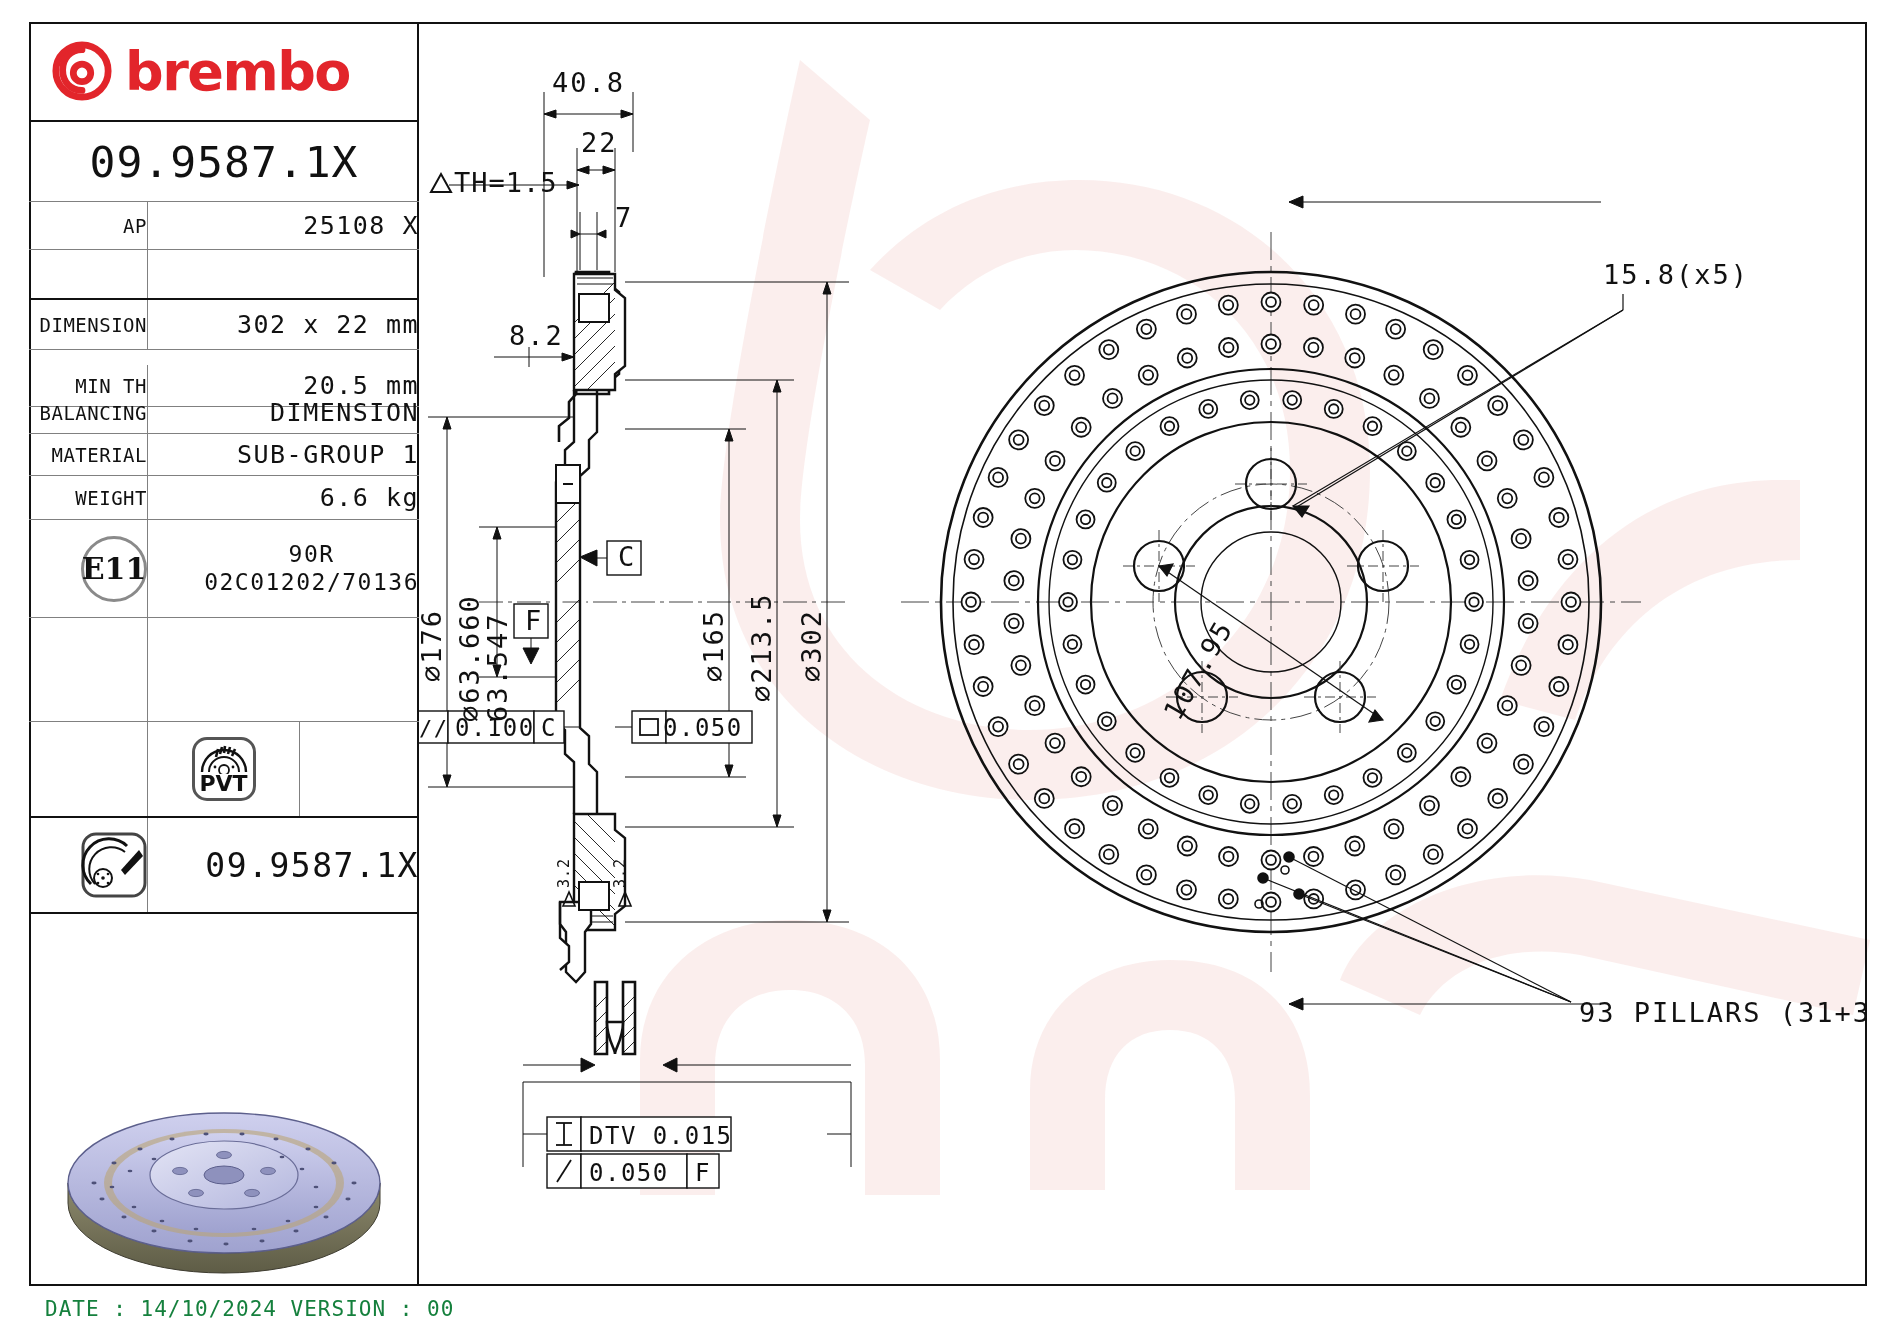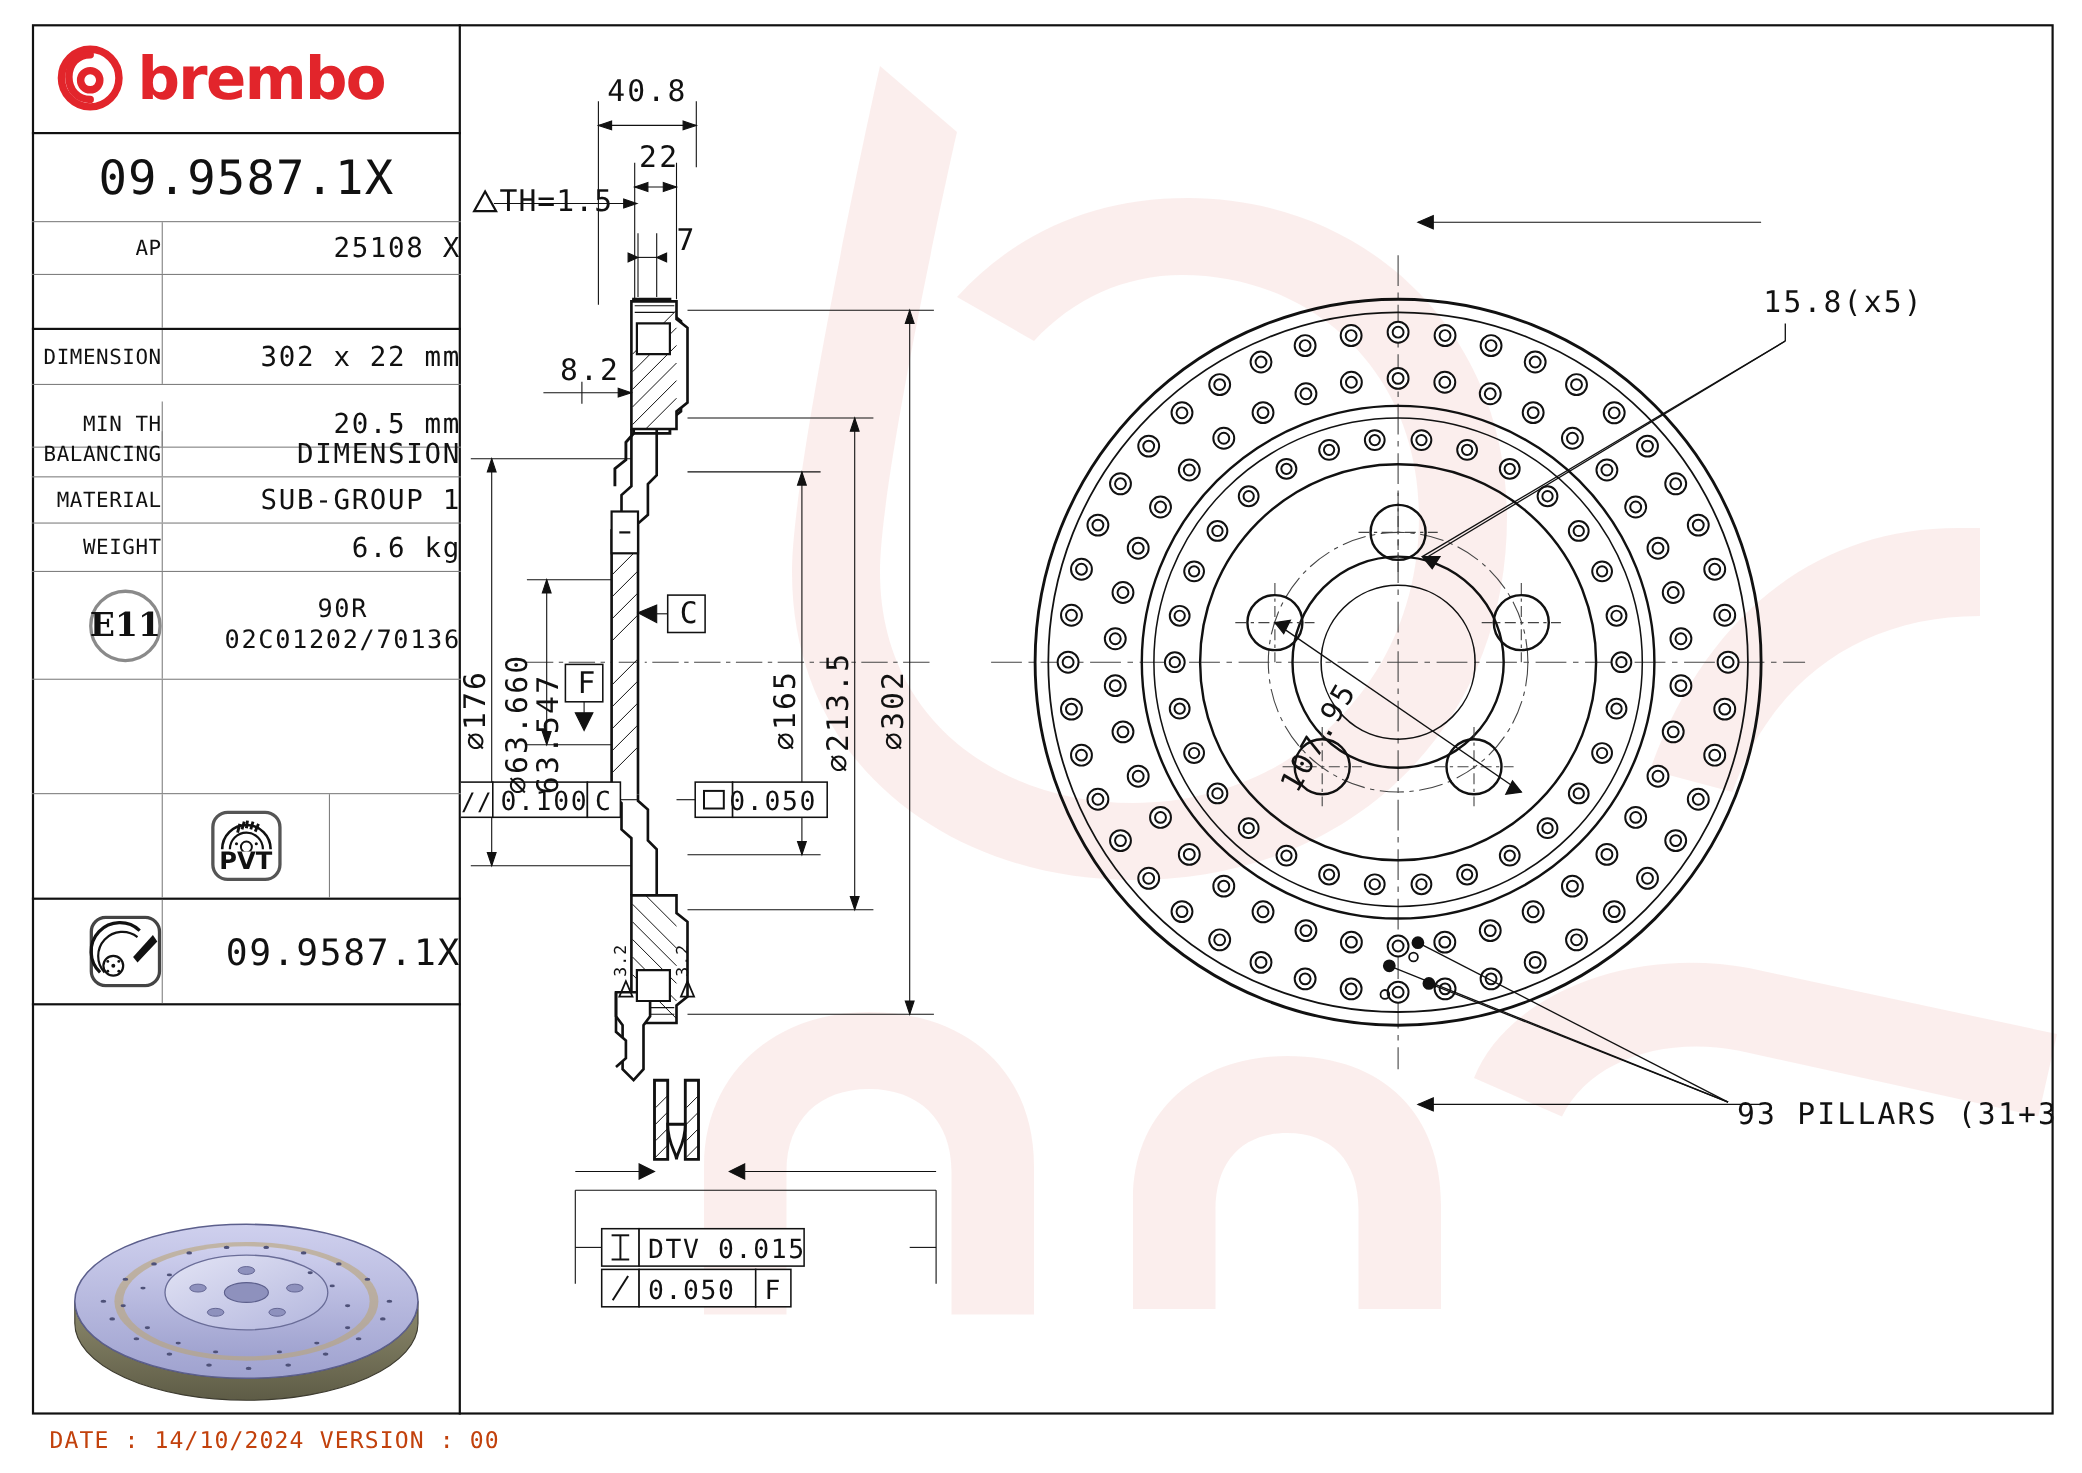--- a/index.html
+++ b/index.html
@@ -70,21 +70,21 @@
       padding-top:4px;
   }
   .pvt-txt { font-family:"DejaVu Sans", sans-serif; font-weight:bold;
       font-size:22px; line-height:20px; color:#111; letter-spacing:0px; }
 
   
   .thumb { position:absolute; left:0px; top:1064px; width:390px; height:200px;
       display:flex; align-items:center; justify-content:center; }
 
   .footer { position:absolute; left:45px; top:1297px; font-size:21px;
-      letter-spacing:1px; color:#c2410c; font-family:"DejaVu Sans Mono", monospace; }
+      letter-spacing:1px; color:#15803d; font-family:"DejaVu Sans Mono", monospace; }
 
   .dwg { position:absolute; left:419px; top:22px; width:1448px; height:1264px;border-radius:21px; }
   svg { display:block; }
   text { font-family:"DejaVu Sans Mono", monospace; fill:#111; }
 </style>
 </head>
 <body>
 
 <div id="sheet">
 

